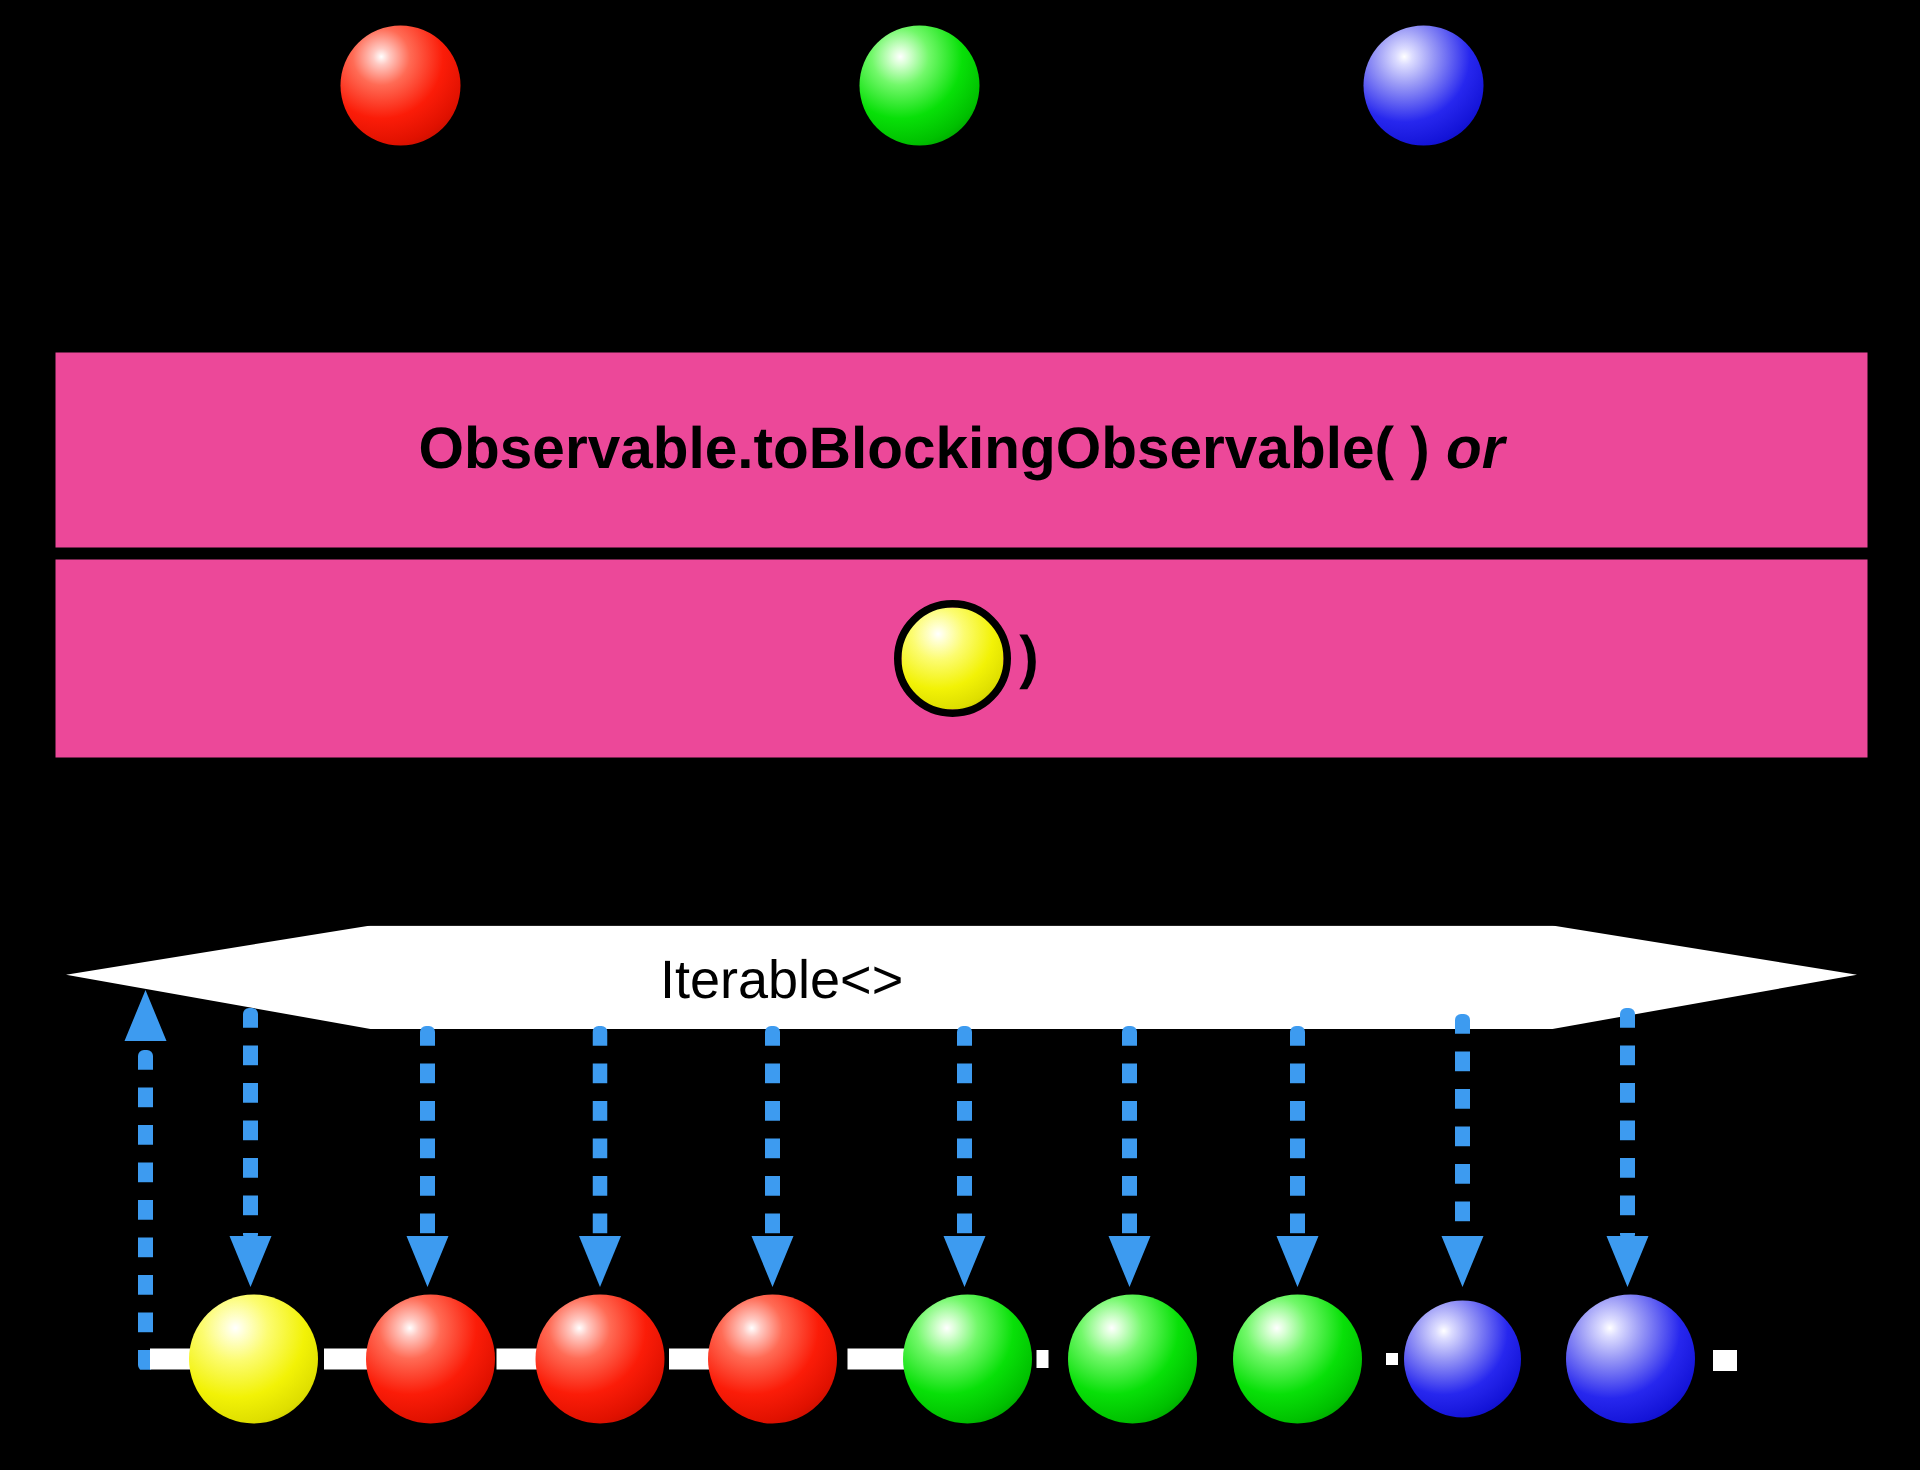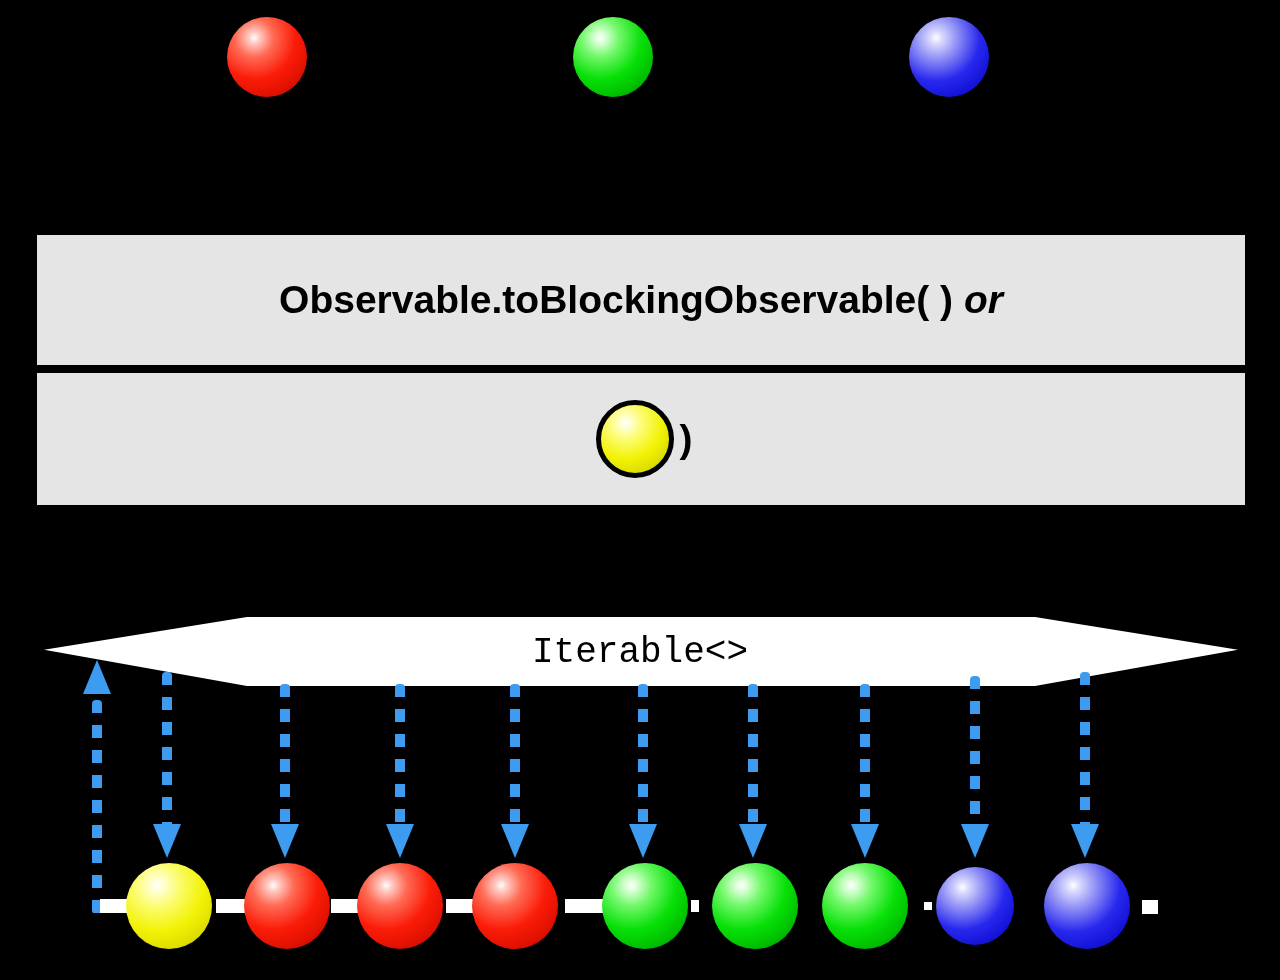--- a/index.html
+++ b/index.html
@@ -38,21 +38,21 @@
         #ffffff 0%, #dcdcff 7%, #9a9af6 24%, #2727ee 55%, #1414d8 76%, #00008c 100%);
   }
   .sphere.yellow {
     background: radial-gradient(circle at 36% 26%,
         #ffffff 0%, #ffffd0 8%, #fcfc70 26%, #f2f206 55%, #dede00 76%, #9e9e00 100%);
   }
 
   
   .info-box {
     position: absolute;
-    background: #e5e5e5;
+    background: #ec4899;
     color: #000000;
     box-sizing: border-box;
     display: flex;
     flex-direction: column;
     align-items: center;
     justify-content: center;
     font-weight: bold;
     text-align: center;
   }
   .box-line {
@@ -83,23 +83,21 @@
 
   
   .hexagon {
     position: absolute;
     background: #ffffff;
     clip-path: polygon(0% 47.5%, 17% 0%, 83% 0%, 100% 47.5%, 83% 100%, 17% 100%);
   }
   .hex-label {
     position: absolute;
     color: #000000;
-    text-align: center;
     white-space: nowrap;
-    font-family: Liberation Mono, monospace;
   }
 
   
   .arrow-col {
     position: absolute;
     width: 0;
     height: 0;
   }
   .arrow-stem {
     position: absolute;

